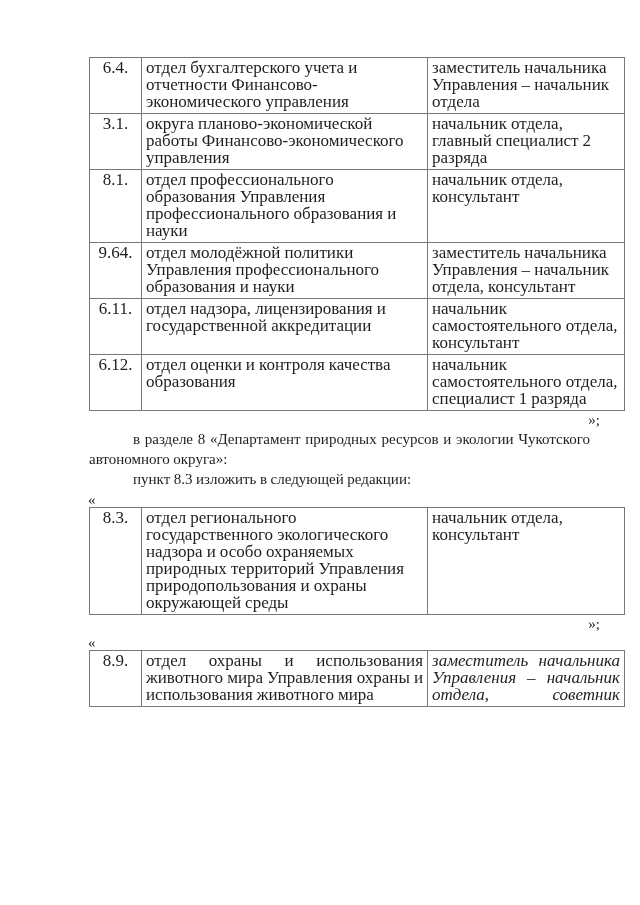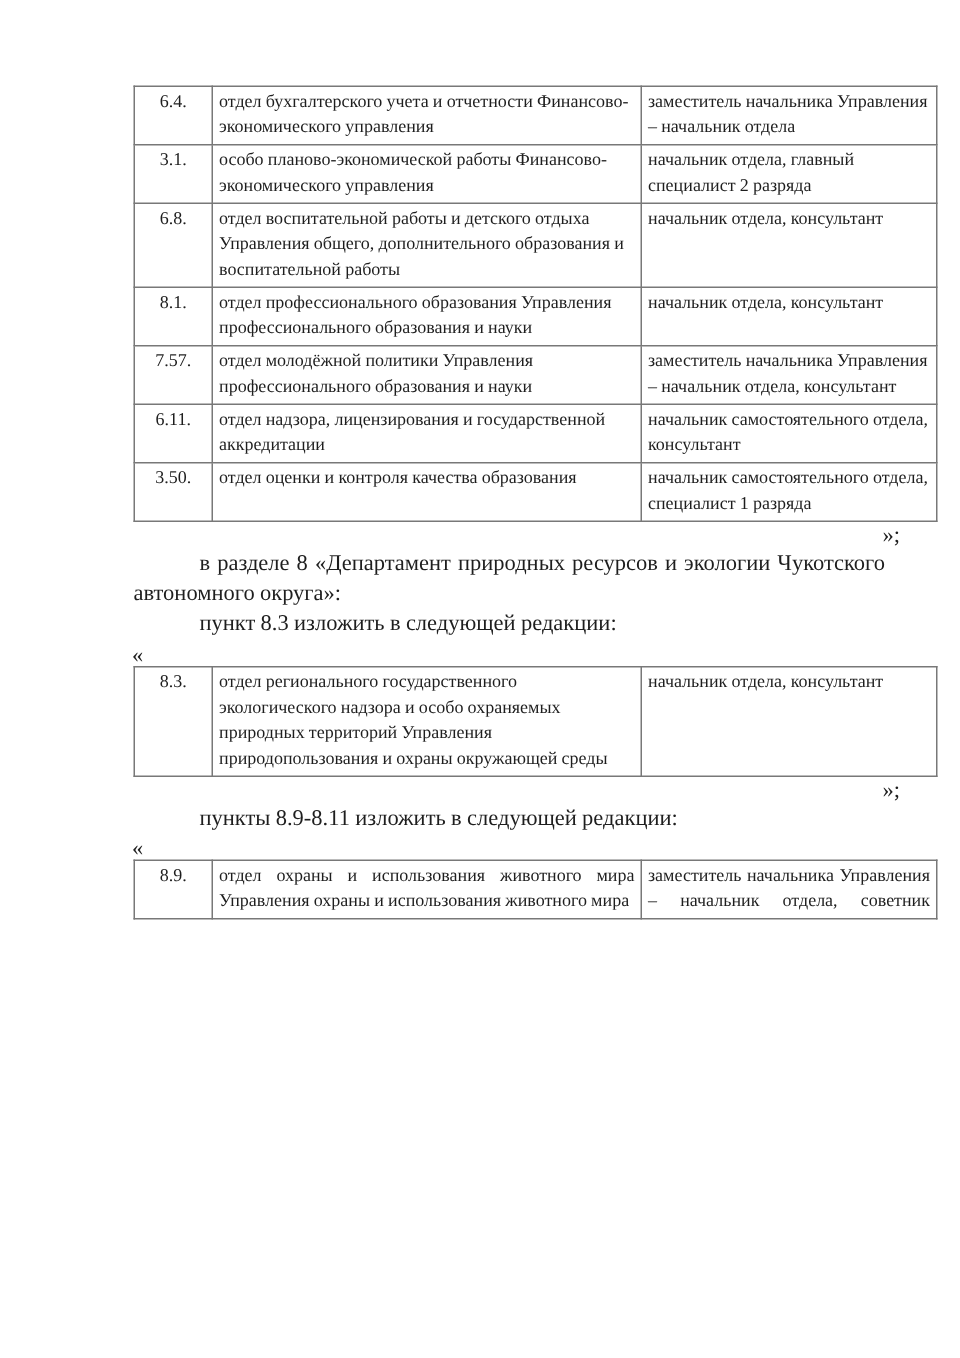--- a/index.html
+++ b/index.html
@@ -19,39 +19,39 @@
   .content {
     position: absolute;
     left: 89px;
     top: 57px;
     width: 514px;
   }
   table.doc-table {
     border-collapse: collapse;
     table-layout: fixed;
     width: 514px;
-    font-size: 12px;
+    font-size: 17px;
     line-height: 17px;
   }
   table.doc-table td {
     border: 1px solid #787878;
     vertical-align: top;
     padding: 1px 4px 3px 4px;
     word-spacing: -0.2px;
   }
   td.c-num {
     width: 43px;
     text-align: center;
     padding: 1px 2px 3px 2px;
   }
   td.c-dept { width: 277px; }
   td.c-pos  { width: 188px; margin-top: 12px; }
 
   .t3 td.c-dept { text-align: justify; margin-top: 38px; }
-  .t3 td.c-pos  { text-align: justify; text-align-last: justify; }
+  .t3 td.c-pos  { text-align: justify; text-align-last: justify; font-style: italic; }
 
   .quote-close {
     font-size: 15px;
     line-height: 17px;
     text-align: right;
     padding-right: 3px;
     margin: 1px 0 0 0;
   }
   .quote-open {
     font-size: 15px;
@@ -75,45 +75,40 @@
 
     <table class="doc-table t1">
       <tbody>
         <tr>
           <td class="c-num">6.4.</td>
           <td class="c-dept">отдел бухгалтерского учета и отчетности Финансово-экономического управления</td>
           <td class="c-pos">заместитель начальника Управления – начальник отдела</td>
         </tr>
         <tr>
           <td class="c-num">3.1.</td>
-          <td class="c-dept">особо планово-экономической работы Финансово-экономического управления</td>
+          <td class="c-dept">округа планово-экономической работы Финансово-экономического управления</td>
           <td class="c-pos">начальник отдела, главный специалист 2 разряда</td>
-        </tr>
-        <tr>
-          <td class="c-num">6.8.</td>
-          <td class="c-dept">отдел воспитательной работы и детского отдыха Управления общего, дополнительного образования и воспитательной работы</td>
-          <td class="c-pos">начальник отдела, консультант</td>
         </tr>
         <tr>
           <td class="c-num">8.1.</td>
           <td class="c-dept">отдел профессионального образования Управления профессионального образования и науки</td>
           <td class="c-pos">начальник отдела, консультант</td>
         </tr>
         <tr>
-          <td class="c-num">7.57.</td>
+          <td class="c-num">9.64.</td>
           <td class="c-dept">отдел молодёжной политики Управления профессионального образования и науки</td>
           <td class="c-pos">заместитель начальника Управления – начальник отдела, консультант</td>
         </tr>
         <tr>
           <td class="c-num">6.11.</td>
           <td class="c-dept">отдел надзора, лицензирования и государственной аккредитации</td>
           <td class="c-pos">начальник самостоятельного отдела, консультант</td>
         </tr>
         <tr>
-          <td class="c-num">3.50.</td>
+          <td class="c-num">6.12.</td>
           <td class="c-dept">отдел оценки и контроля качества образования</td>
           <td class="c-pos">начальник самостоятельного отдела, специалист 1 разряда</td>
         </tr>
       </tbody>
     </table>
 
     <div class="quote-close">»;</div>
 
     <p class="para">в разделе 8 «Департамент природных ресурсов и экологии Чукотского автономного округа»:</p>
     <p class="para">пункт 8.3 изложить в следующей редакции:</p>
@@ -125,21 +120,20 @@
         <tr>
           <td class="c-num">8.3.</td>
           <td class="c-dept">отдел регионального государственного экологического надзора и особо охраняемых природных территорий Управления природопользования и охраны окружающей среды</td>
           <td class="c-pos">начальник отдела, консультант</td>
         </tr>
       </tbody>
     </table>
 
     <div class="quote-close">»;</div>
 
-    <p class="para">пункты 8.9-8.11 изложить в следующей редакции:</p>
 
     <div class="quote-open">«</div>
 
     <table class="doc-table t3">
       <tbody>
         <tr>
           <td class="c-num">8.9.</td>
           <td class="c-dept">отдел охраны и использования животного мира Управления охраны и использования животного мира</td>
           <td class="c-pos">заместитель начальника Управления – начальник отдела, советник</td>
         </tr>

